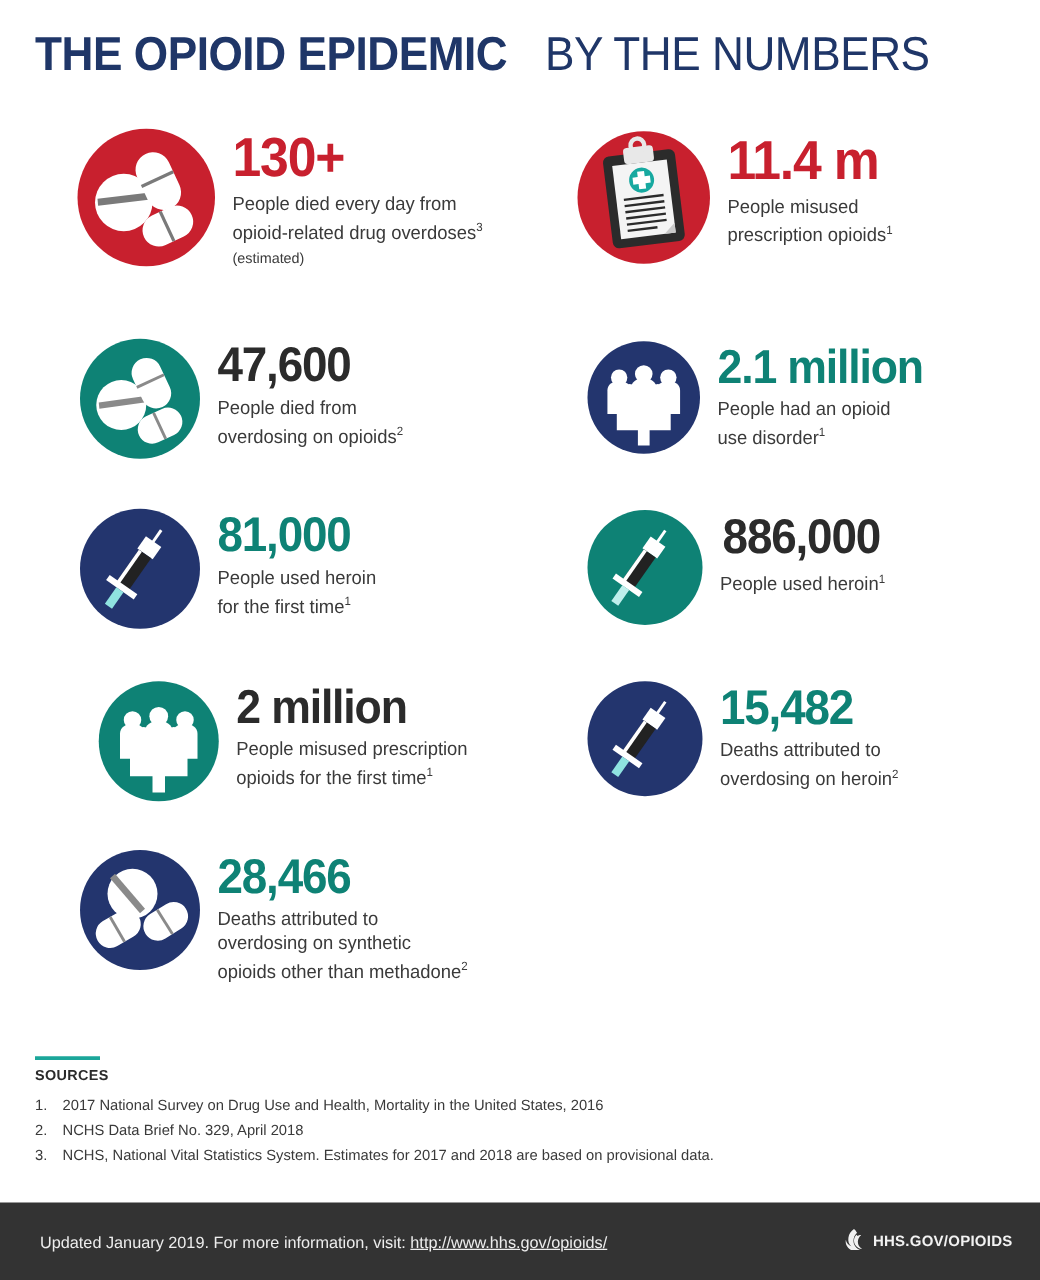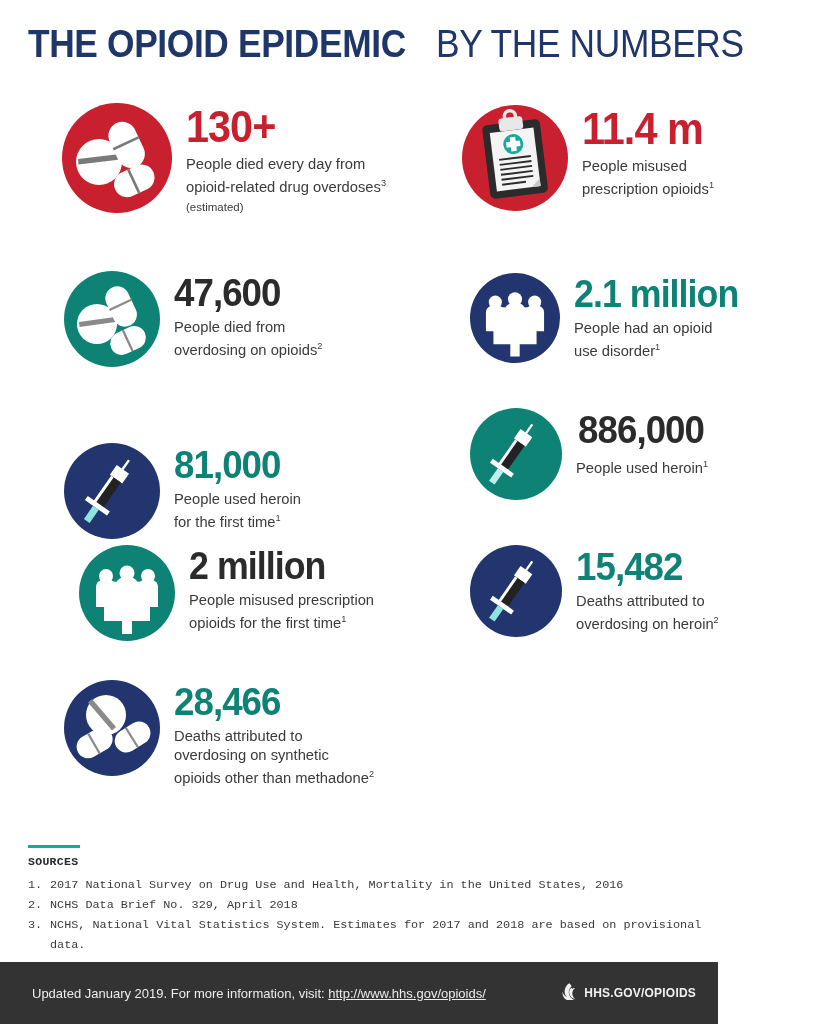--- a/index.html
+++ b/index.html
@@ -109,21 +109,20 @@
   }
 
   
   .icon-svg { position: absolute; left: 0; top: 0; width: 100%; height: 100%; }
 
   
   .sources {
     position: absolute;
     left: 28px; top: 845px;
     width: 700px;
-    font-family: Liberation Mono, monospace;
   }
   .src-rule {
     width: 52px; height: 3px;
     background: #1BA69A;
     margin-bottom: 7px;
   }
   .src-title {
     font-size: 11.5px;
     font-weight: 700;
     color: #2B2B2B;
@@ -135,21 +134,21 @@
     line-height: 20px;
     color: #3A3A3A;
     display: flex;
   }
   .src-num { width: 22px; flex: 0 0 22px; }
 
   
   .footer {
     position: absolute;
     left: 0; top: 962px;
-    width: 718px; height: 62px;
+    width: 832px; height: 62px;
     background: #333333;
     display: flex;
     align-items: center;
   }
   .footer-text {
     position: absolute;
     left: 32px;
     font-size: 13px;
     color: #EDEDED;
   }
@@ -224,21 +223,21 @@
             </g>
           </svg>
         </div>
         <div class="body">
           <span class="num dark" style="font-size:39px;">47,600</span>
           <div class="desc"><span>People died from
 overdosing on opioids</span><sup>2</sup></div>
         </div>
       </div>
 
-      <div class="stat" style="top:312px; left:2px;margin-top:36px;">
+      <div class="stat" style="top:312px; left:2px;">
         <div class="badge navy" style="width:96px;height:96px;">
           <svg class="icon-svg" viewBox="0 0 96 96">
             <g transform="rotate(35 48 48)">
               <rect x="43" y="13" width="2.4" height="13" fill="#ffffff"></rect>
               <rect x="37" y="24" width="15" height="12" fill="#ffffff"></rect>
               <rect x="38.5" y="36" width="12" height="32" fill="#222222"></rect>
               <rect x="38.5" y="36" width="3" height="32" fill="#ffffff"></rect>
               <rect x="31" y="66" width="27" height="5" fill="#ffffff"></rect>
               <rect x="41" y="71" width="7" height="16" fill="#8FE3E0"></rect>
             </g>

